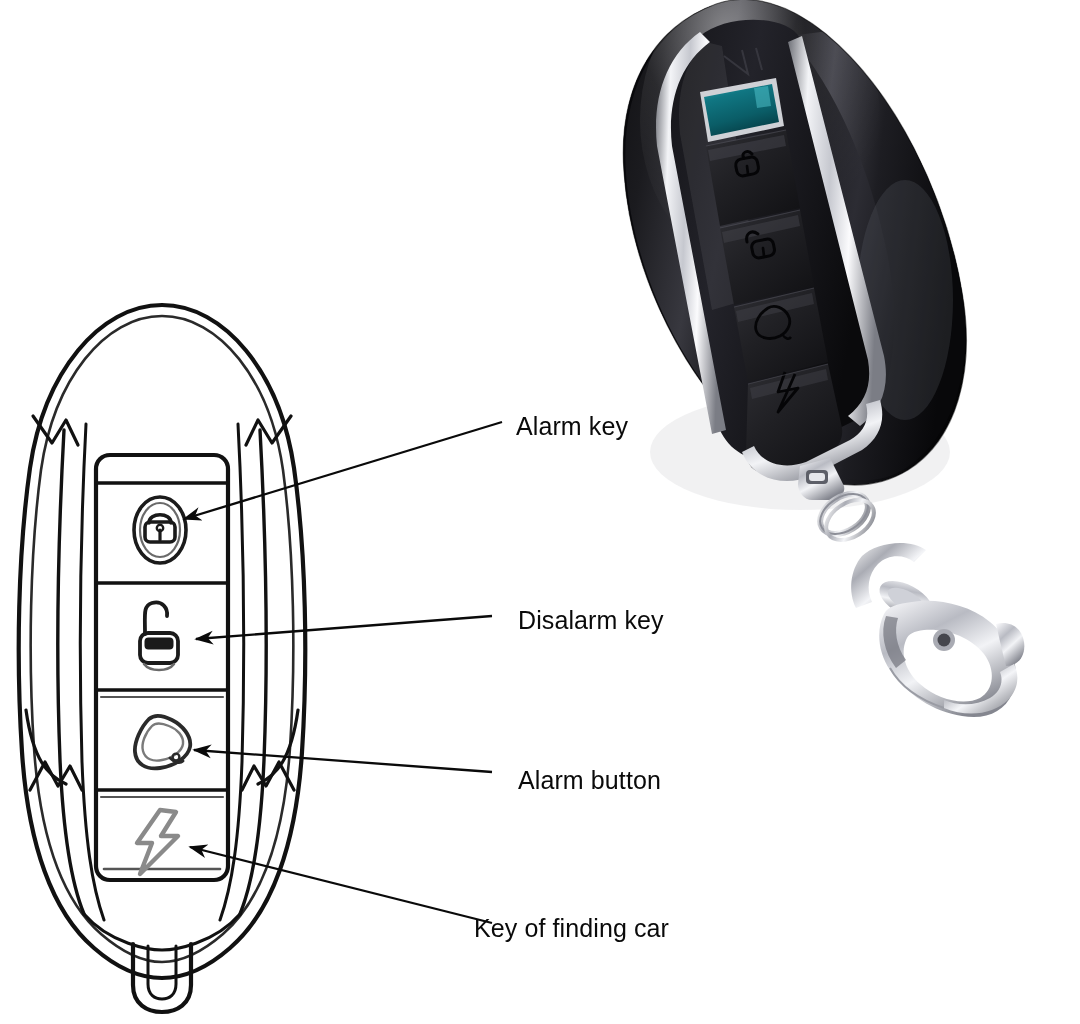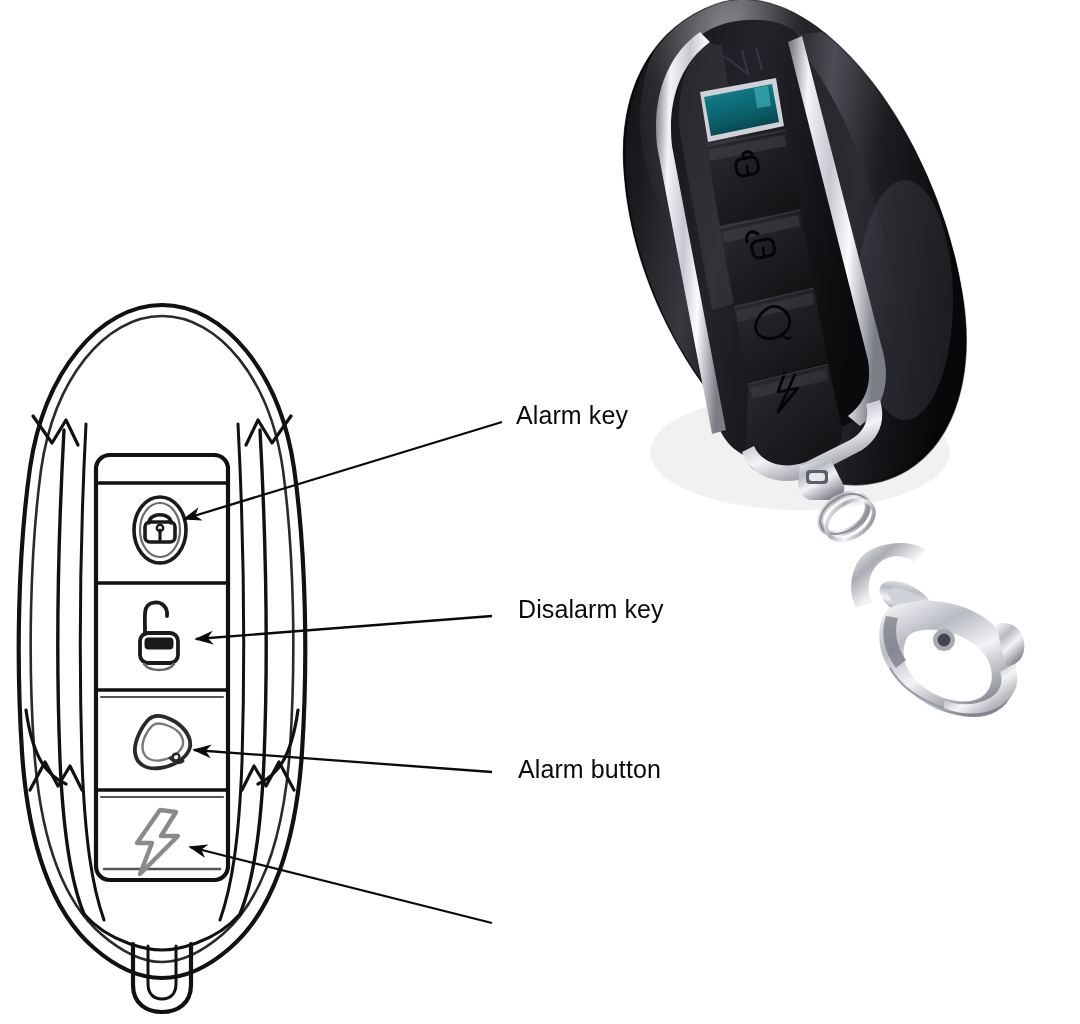--- a/index.html
+++ b/index.html
@@ -29,20 +29,21 @@
   }
   .callout-label {
     position: absolute;
     font-family: "Liberation Sans", sans-serif;
     font-size: 25px;
     font-weight: 400;
     color: #0a0a0a;
     white-space: nowrap;
     letter-spacing: 0.1px;
     line-height: 1;
+    margin-top: 11px;
   }
   #lbl-alarm    { left: 516px; top: 403px; }
   #lbl-disalarm { left: 518px; top: 597px; text-align: center; }
   #lbl-bell     { left: 518px; top: 757px; }
   #lbl-find     { left: 474px; top: 905px; }
 </style>
 </head>
 <body>
 
 <div id="stage">
@@ -385,14 +386,15 @@
       <line x1="492" y1="923" x2="190" y2="847" marker-end="url(#arrowHead)"></line>
     </g>
   </svg>
 
   <div class="callout-label" id="lbl-alarm">Alarm key</div>
 
   <div class="callout-label" id="lbl-disalarm">Disalarm key</div>
 
   <div class="callout-label" id="lbl-bell">Alarm button</div>
 
+  <div class="callout-label" id="lbl-find">Key of finding car</div>
 
 </div>
 
 </body></html>

